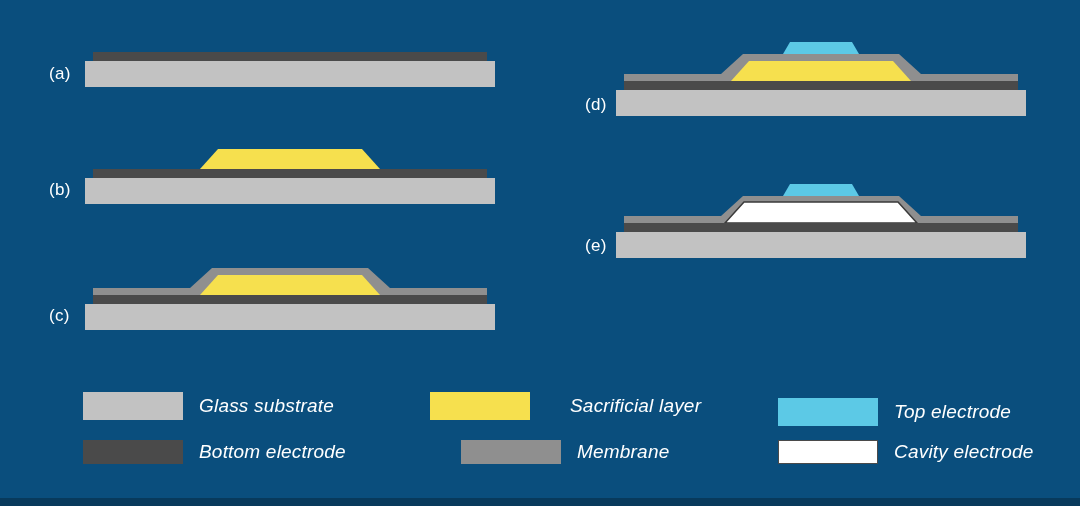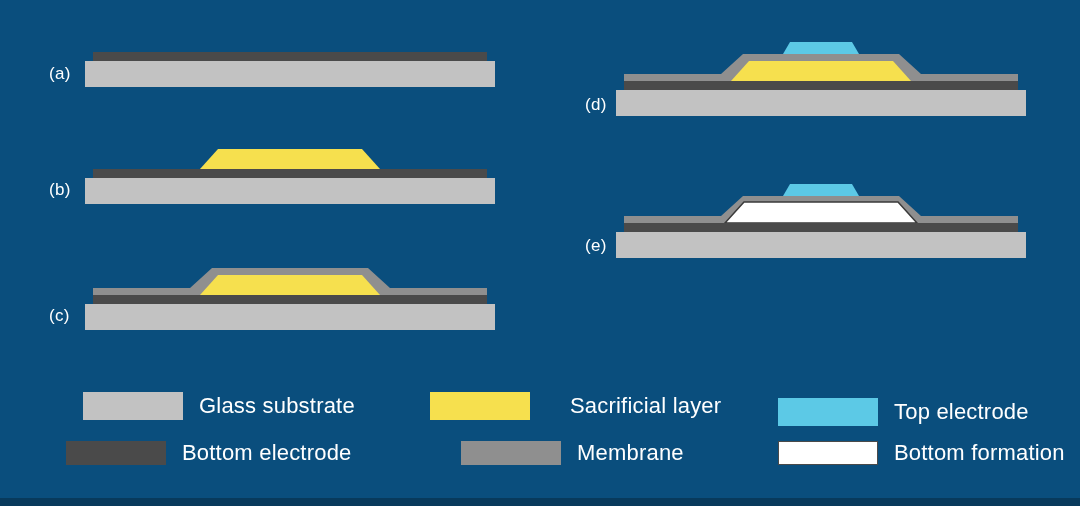--- a/index.html
+++ b/index.html
@@ -36,23 +36,24 @@
     gap: 16px;
   }
   .swatch {
     width: 100px;
     flex: 0 0 100px;
   }
   .swatch.tall { height: 28px; }
   .swatch.thin { height: 24px; }
   .swatch.bordered { border: 1px solid #4a4a4a; box-sizing: border-box; }
   .legend-label {
-    font-size: 22px;
+    font-size: 19px;
     letter-spacing: 0.2px;
     white-space: nowrap;
+    font-style: italic;
   }
   .footer-strip {
     position: absolute;
     left: 0;
     bottom: 0;
     width: 100%;
     height: 8px;
     background: var(--footer_strip, #083a5c);
   }
 </style>
@@ -97,37 +98,37 @@
     <polygon points="8,39 8,32 105,32 127,12 283,12 305,32 402,32 402,39" fill="#8f8f8f"></polygon>
     <polygon points="128,18 282,18 301,39 109,39" stroke="#3a3a3a" stroke-width="1.5" fill="#ffffff"></polygon>
     <rect x="8" y="39" width="394" height="9" fill="#4a4a4a"></rect>
     <rect x="0" y="48" width="410" height="26" fill="#c2c2c2"></rect>
   </svg>
 
   <div class="legend-item" style="left:83px; top:392px;">
     <div class="swatch tall" style="background: var(--glass_substrate);"></div>
     <div class="legend-label">Glass substrate</div>
   </div>
-  <div class="legend-item" style="left:66px; top:440px;">
+  <div class="legend-item" style="left:83px; top:440px;">
     <div class="swatch thin" style="background: var(--bottom_electrode);"></div>
     <div class="legend-label">Bottom electrode</div>
   </div>
 
   <div class="legend-item" style="left:430px; top:392px;gap:40px;">
     <div class="swatch tall" style="background: var(--sacrificial_layer);"></div>
     <div class="legend-label">Sacrificial layer</div>
   </div>
   <div class="legend-item" style="left:430px; top:440px;padding-left:31px;">
     <div class="swatch thin" style="background: var(--membrane);"></div>
     <div class="legend-label">Membrane</div>
   </div>
 
   <div class="legend-item" style="left:778px; top:398px;">
     <div class="swatch tall" style="background: var(--top_electrode);"></div>
     <div class="legend-label">Top electrode</div>
   </div>
   <div class="legend-item" style="left:778px; top:440px;">
     <div class="swatch thin bordered" style="background: var(--cavity);"></div>
-    <div class="legend-label">Bottom formation</div>
+    <div class="legend-label">Cavity electrode</div>
   </div>
 
   <div class="footer-strip"></div>
 </div>
 
 </body></html>

